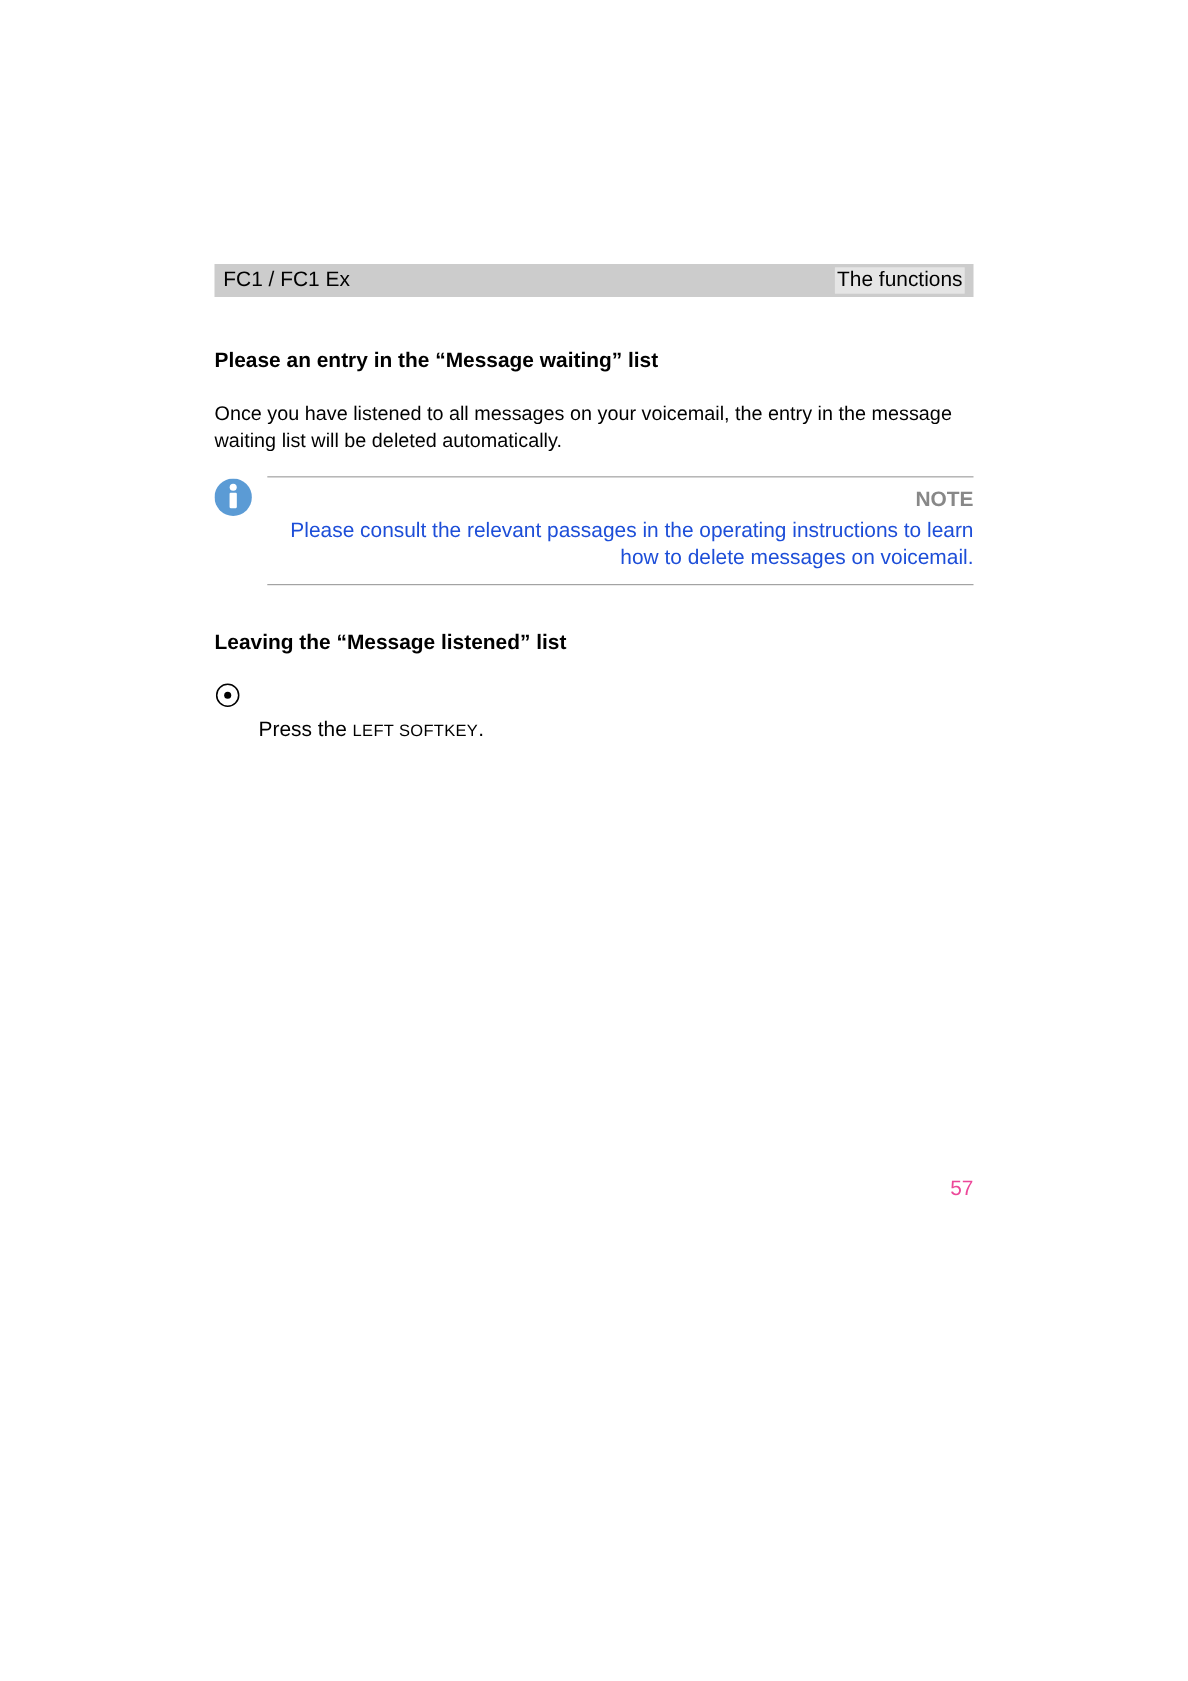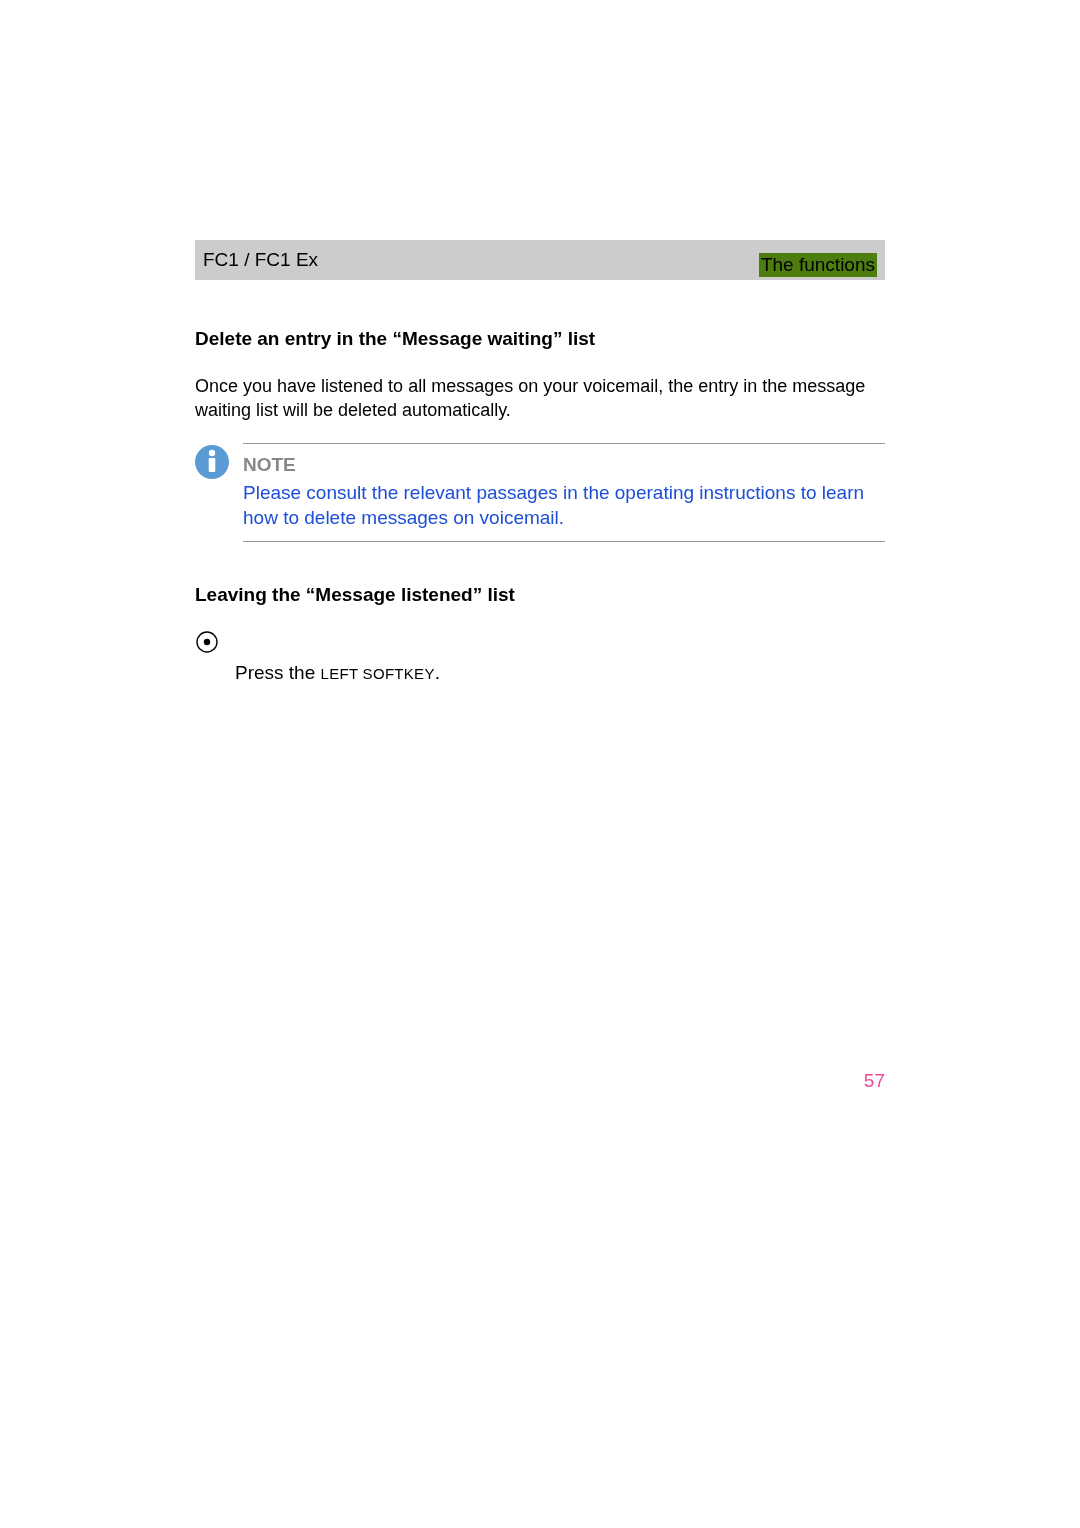--- a/index.html
+++ b/index.html
@@ -27,41 +27,41 @@
       justify-content: space-between;
       align-items: center;
       font-size: 19px;
       color: #000;
     }
     .header-left {
       font-weight: normal;
     }
     .header-right {
       font-weight: normal;
-      background: #4d7c0f;
+      background: #e5e5e5;
       padding: 1px 2px;
-      margin-top: 10px;
     }
     .section-heading {
       font-weight: bold;
       font-size: 19px;
       margin-top: 48px;
       margin-bottom: 24px;
       color: #000;
     }
     .body-text {
       font-size: 18px;
       line-height: 1.35;
       color: #000;
       margin-bottom: 20px;
     }
     .note-block {
       display: flex;
       align-items: flex-start;
       margin-top: 6px;
+      text-align: right;
     }
     .info-icon {
       flex-shrink: 0;
       margin-right: 14px;
       margin-top: 2px;
     }
     .note-content {
       flex: 1;
       border-top: 1px solid #999;
       border-bottom: 1px solid #999;
@@ -105,21 +105,21 @@
 </head>
 <body>
 
 <div class="page-content">
 
   <div class="header-bar">
     <span class="header-left">FC1 / FC1 Ex</span>
     <span class="header-right">The functions</span>
   </div>
 
-  <h2 class="section-heading">Delete an entry in the “Message waiting” list</h2>
+  <h2 class="section-heading">Please an entry in the “Message waiting” list</h2>
 
   <p class="body-text">Once you have listened to all messages on your voicemail, the entry in the message waiting list will be deleted automatically.</p>
 
   <div class="note-block">
     <span class="info-icon">
       <svg width="34" height="34" viewBox="0 0 34 34">
         <circle cx="17" cy="17" r="17" fill="#5b9bd5"></circle>
         <circle cx="17" cy="8" r="3.2" fill="#ffffff"></circle>
         <rect x="13.7" y="13" width="6.6" height="14" rx="1" fill="#ffffff"></rect>
       </svg>

